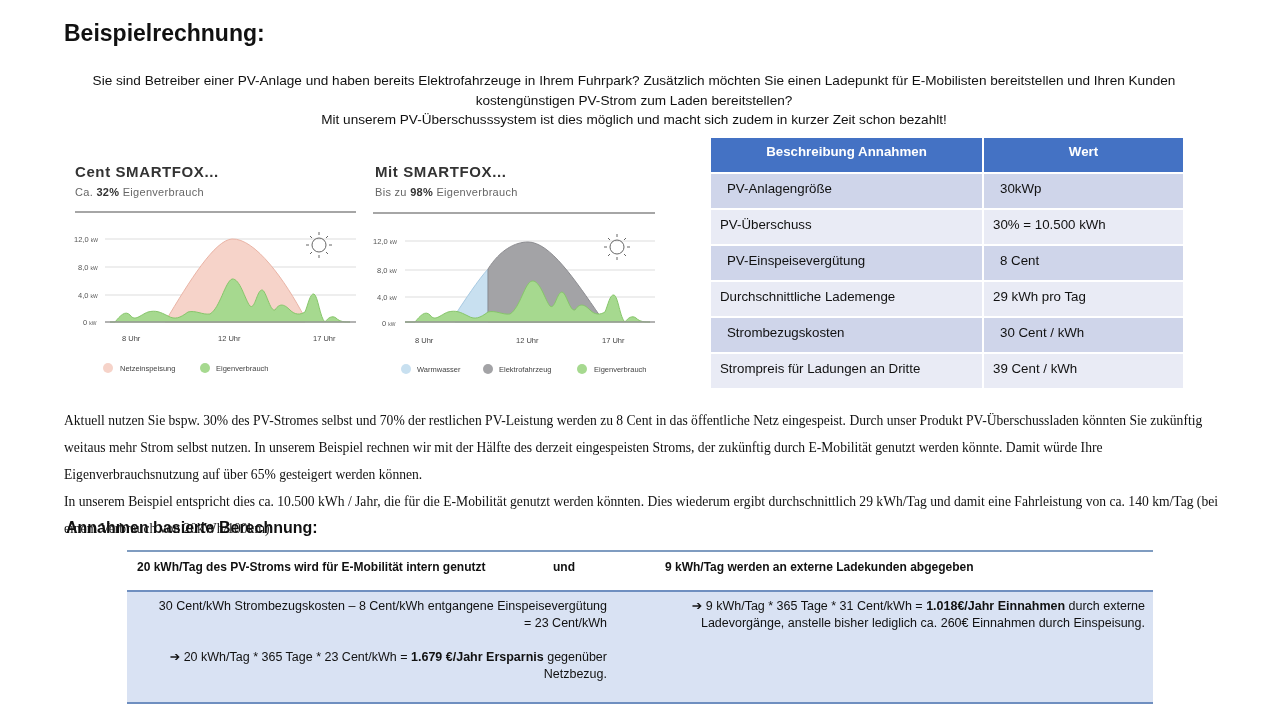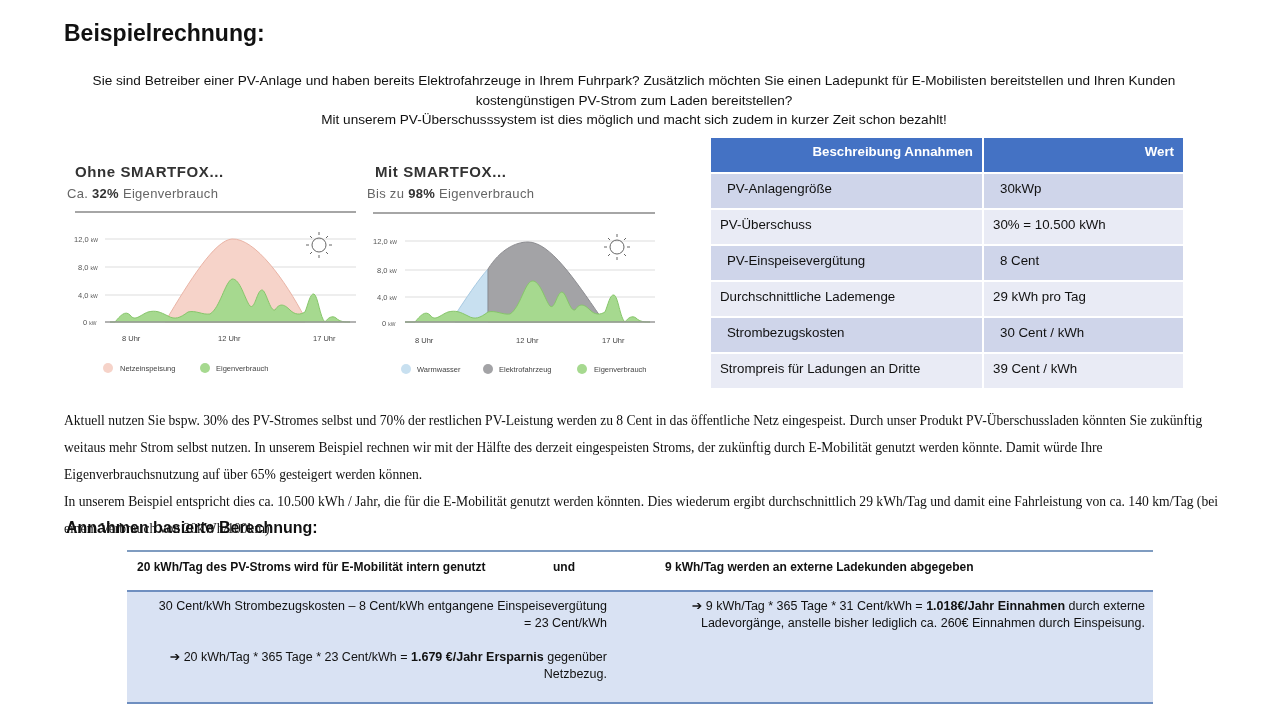--- a/index.html
+++ b/index.html
@@ -6,26 +6,26 @@
   body { width: 1280px; height: 720px; position: relative; overflow: hidden;
          font-family: "Liberation Sans", sans-serif; color: #111; }
   .title { position: absolute; left: 64px; top: 20px; font-size: 23px; font-weight: bold; margin: 0; }
   .intro { position: absolute; left: 64px; top: 71px; width: 1140px; font-size: 13.6px; line-height: 19.5px; text-align: center; }
   .intro p { margin: 0; }
 
   .chart-panel { position: absolute; top: 150px; width: 300px; height: 240px; }
   .chart-panel.left { left: 60px; }
   .chart-panel.right { left: 360px; }
   .chart-heading { position: absolute; left: 15px; top: 13px; font-size: 15px; font-weight: bold; color: #333; letter-spacing: 0.6px; }
-  .chart-sub { position: absolute; left: 7px; top: 36px; font-size: 13px; color: #666; letter-spacing: 0.3px; }
+  .chart-sub { position: absolute; left: 15px; top: 36px; font-size: 11px; color: #666; letter-spacing: 0.3px; }
   .chart-sub b { color: #333; }
   .chart-panel svg { position: absolute; left: 0; top: 0; }
 
   .assump-table { position: absolute; left: 711px; top: 138px; width: 472px; border-collapse: separate; border-spacing: 0; font-size: 13.3px; }
-  .assump-table th { background: #4472c4; color: #fff; text-align: right; font-weight: bold; padding: 0 9px; height: 34px; vertical-align: top; padding-top: 6px; box-sizing: border-box; }
+  .assump-table th { background: #4472c4; color: #fff; text-align: center; font-weight: bold; padding: 0 9px; height: 34px; vertical-align: top; padding-top: 6px; box-sizing: border-box; }
   .assump-table td { padding: 0 9px; height: 36px; vertical-align: top; padding-top: 7px; box-sizing: border-box; border-top: 2px solid #fff; }
   .assump-table tr.odd td { background: #cfd5ea; padding-left: 16px; }
   .assump-table tr.even td { background: #e9ebf5; }
   .assump-table th:first-child, .assump-table td:first-child { width: 273px; border-right: 2px solid #fff; }
 
   .body-text { position: absolute; left: 64px; top: 407px; width: 1160px; font-size: 13.6px; line-height: 27px; font-family: Liberation Serif, serif; }
   .body-text p { margin: 0; }
 
   .calc-heading { position: absolute; left: 66px; top: 519px; font-size: 16px; font-weight: bold; margin: 0; }
 
@@ -41,21 +41,21 @@
 <body>
 
 <h1 class="title">Beispielrechnung:</h1>
 
 <div class="intro">
   <p>Sie sind Betreiber einer PV-Anlage und haben bereits Elektrofahrzeuge in Ihrem Fuhrpark? Zusätzlich möchten Sie einen Ladepunkt für E-Mobilisten bereitstellen und Ihren Kunden kostengünstigen PV-Strom zum Laden bereitstellen?</p>
   <p>Mit unserem PV-Überschusssystem ist dies möglich und macht sich zudem in kurzer Zeit schon bezahlt!</p>
 </div>
 
 <div class="chart-panel left">
-  <div class="chart-heading">Ohne SMARTFOX...</div>
+  <div class="chart-heading">Cent SMARTFOX...</div>
   <div class="chart-sub">
     <span>Ca.</span>
     <b>32%</b>
     <span>Eigenverbrauch</span>
   </div>
   <svg width="300" height="240" id="svg0">
     <line x1="15" y1="62" x2="296" y2="62" stroke="#888" stroke-width="1.3"></line>
     <g>
       <line x1="45" y1="89" x2="296" y2="89" stroke="#ddd"></line>
       <line x1="45" y1="117" x2="296" y2="117" stroke="#ddd"></line>

